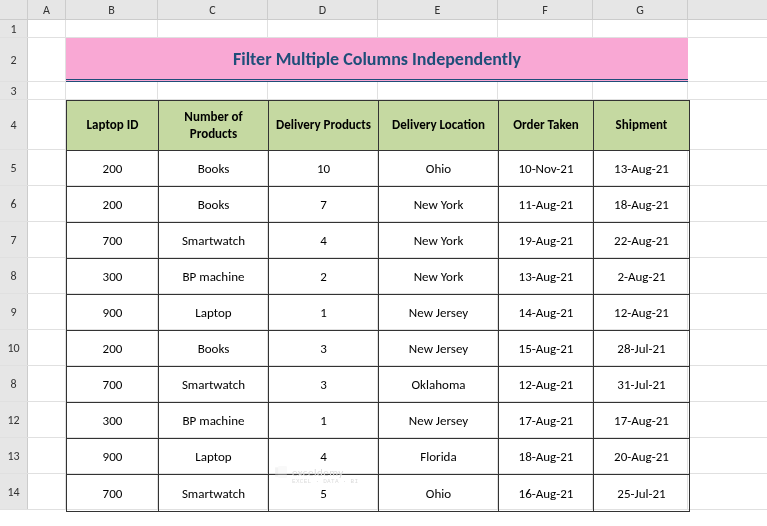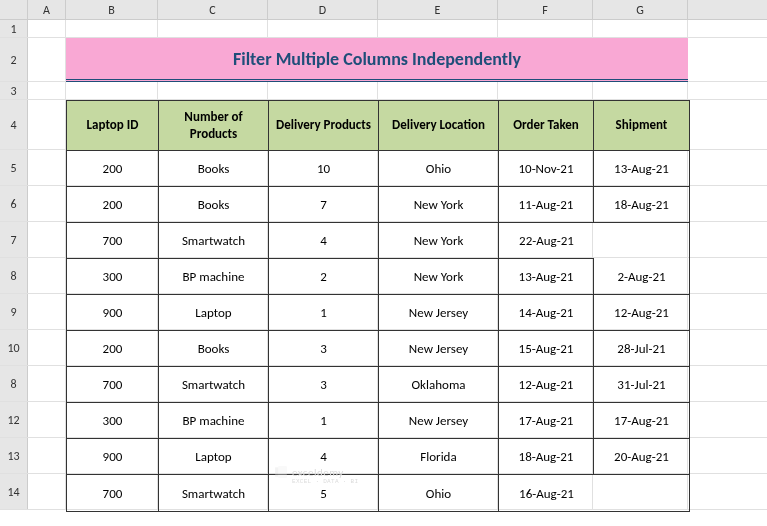--- a/index.html
+++ b/index.html
@@ -322,20 +322,21 @@
           <div class="td cD">7</div>
           <div class="td cE">New York</div>
           <div class="td cF">11-Aug-21</div>
           <div class="td cG">18-Aug-21</div>
         </div>
         <div class="data-row">
           <div class="td cB">700</div>
           <div class="td cC">Smartwatch</div>
           <div class="td cD">4</div>
           <div class="td cE">New York</div>
+          <div class="td cF">19-Aug-21</div>
           <div class="td cG">22-Aug-21</div>
         </div>
         <div class="data-row">
           <div class="td cB">300</div>
           <div class="td cC">BP machine</div>
           <div class="td cD">2</div>
           <div class="td cE">New York</div>
           <div class="td cF">13-Aug-21</div>
           <div class="td cG">2-Aug-21</div>
         </div>
@@ -378,20 +379,21 @@
           <div class="td cE">Florida</div>
           <div class="td cF">18-Aug-21</div>
           <div class="td cG">20-Aug-21</div>
         </div>
         <div class="data-row">
           <div class="td cB">700</div>
           <div class="td cC">Smartwatch</div>
           <div class="td cD">5</div>
           <div class="td cE">Ohio</div>
           <div class="td cF">16-Aug-21</div>
+          <div class="td cG">25-Jul-21</div>
         </div>
       </div>
   </div>
 
   <div class="watermark">
     <svg class="wm-logo" viewBox="0 0 24 24">
         <rect x="2" y="4" width="14" height="16" fill="#ddd"></rect>
         <rect x="7" y="2" width="15" height="20" fill="#eee"></rect>
       </svg><span>exceldemy</span>
     <span class="wm-sub">EXCEL · DATA · BI</span>

